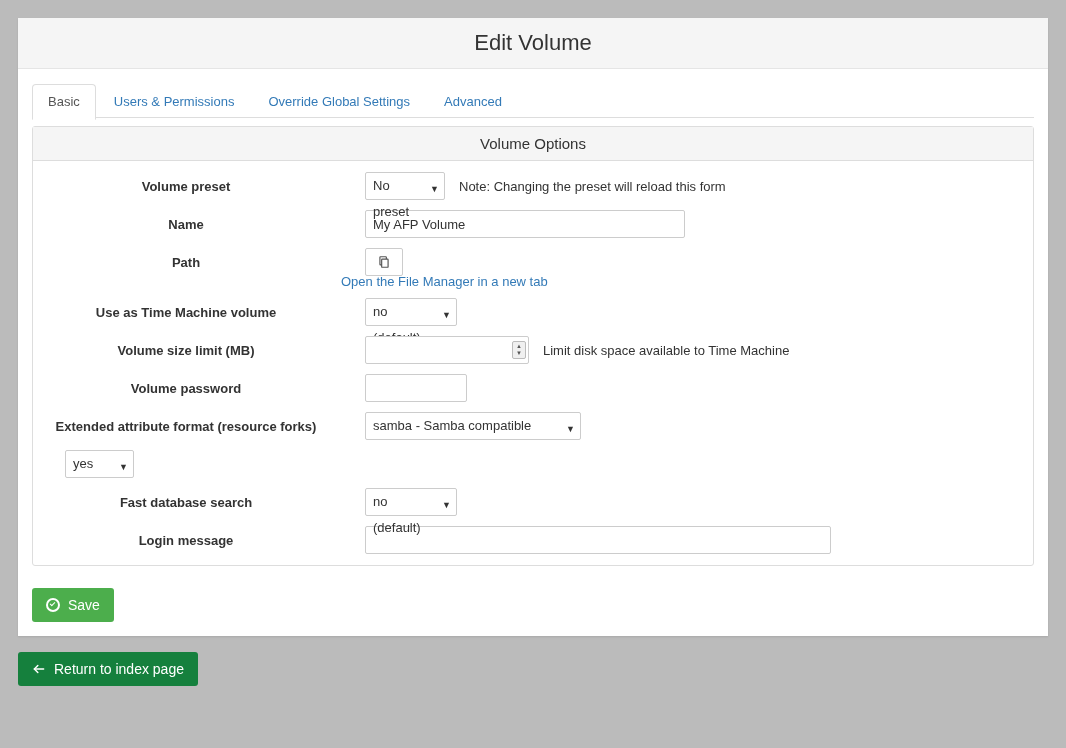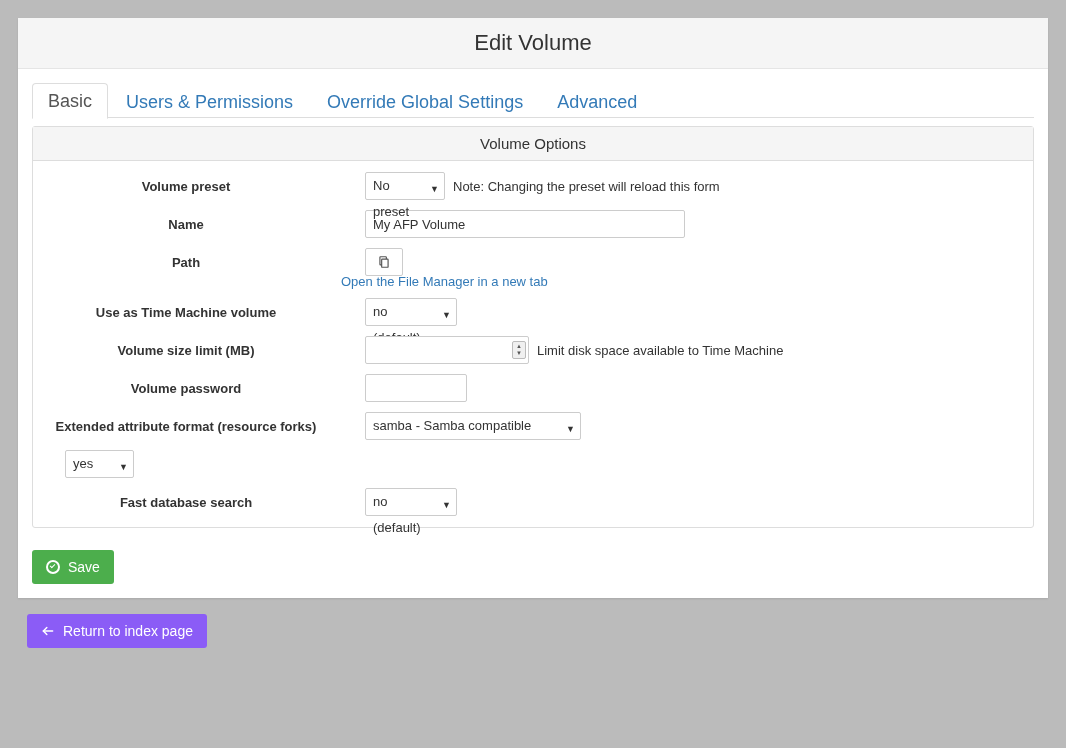--- a/index.html
+++ b/index.html
@@ -29,24 +29,24 @@
     font-weight: 400;
     color: #333;
     padding: 12px 0;
   }
   .panel-body {
     padding: 14px;
   }
   
   .tab-bar {
     display: flex;
-    align-items: center;
+    align-items: flex-start;
     border-bottom: 1px solid #ddd;
     height: 34px;
-    font-size: 18px;
+    font-size: 13px;
   }
   .tab {
     padding: 0 15px;
     height: 34px;
     line-height: 34px;
     color: #337ab7;
     cursor: pointer;
     position: relative;
     top: 1px;
     border: 1px solid transparent;
@@ -87,21 +87,21 @@
     width: 290px;
     text-align: center;
     font-weight: 700;
     font-size: 13px;
     color: #333;
     flex-shrink: 0;
   }
   .form-controls {
     display: flex;
     align-items: center;
-    gap: 8px;
+    gap: 14px;
     flex-wrap: wrap;
     padding-left: 24px;
   }
   .sub-row {
     padding-left: 308px;
     margin-top: -2px;
     margin-bottom: 4px;
   }
   .link {
     color: #337ab7;
@@ -196,23 +196,22 @@
     color: #fff;
     cursor: pointer;
     gap: 8px;
     border: none;
   }
   .btn-save {
     background: #4cae4c;
     margin-top: 22px;
   }
   .btn-return {
-    background: #8b5cf6;
+    background: #15803d;
     margin-top: 16px;
-    margin-left: 9px;
   }
   .btn-icon {
     display: inline-flex;
     align-items: center;
     justify-content: center;
     color: #fff;
   }
   .check-circle {
     width: 14px;
     height: 14px;
@@ -350,20 +349,26 @@
           <div class="form-row">
             <div class="form-label">Fast database search</div>
             <div class="form-controls">
               <div class="select" style="width:92px">
                 <span>no (default)</span>
                 <span class="sel-arrow">▼</span>
               </div>
             </div>
           </div>
 
+          <div class="form-row">
+            <div class="form-label">Login message</div>
+            <div class="form-controls">
+              <input class="input" style="width: 466px;" value="">
+            </div>
+          </div>
 
         </div>
       </div>
 
       <div>
         <button class="btn btn-save">
           <span class="btn-icon">
               <span class="check-circle"></span>
             </span>
           <span>Save</span>

